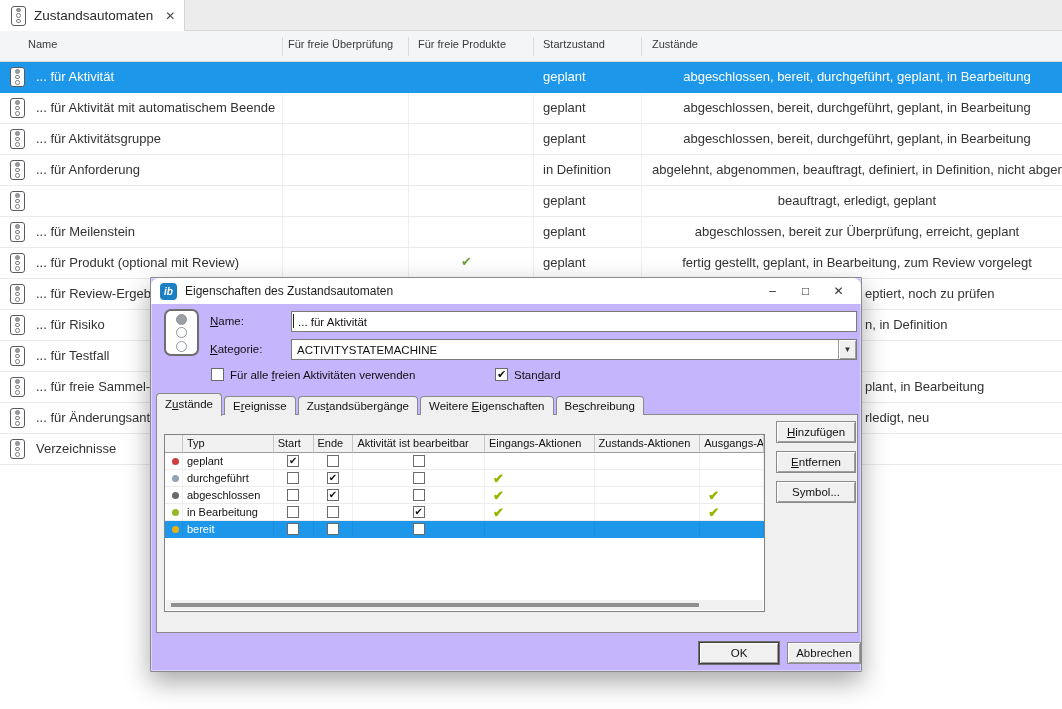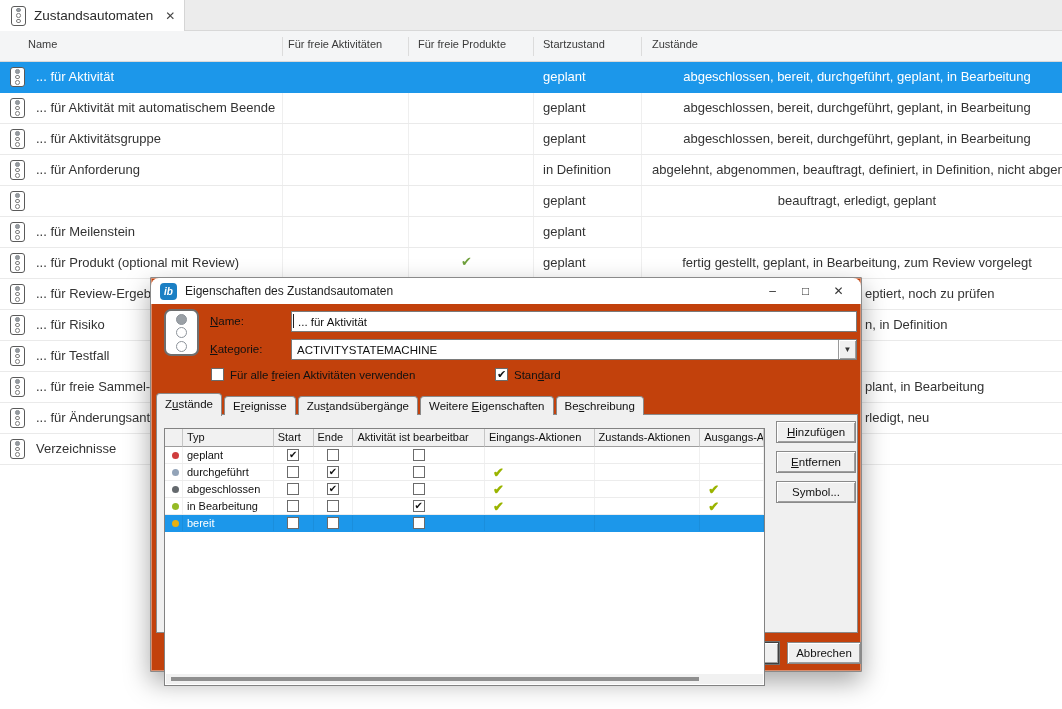--- a/index.html
+++ b/index.html
@@ -31,21 +31,21 @@
   .mrow .mtl { position:absolute; left:10px; top:5px; }
   .mrow .mc { position:absolute; top:7px; white-space:nowrap; }
   .mrow .name { left:36px; width:244px; overflow:hidden; }
   .mrow .start { left:543px; }
   .mrow .states { left:652px; width:410px; overflow:hidden;text-align:center; }
   .mrow .tail { left:865px; }
   .mrow .pcheck { left:461px; top:6px; font-size:13px; color:#6fa03c; }
   .mrow .vd { position:absolute; top:0; width:1px; height:31px; background:#efefef; }
 
   
-  .dlg { position:absolute; left:150px; top:277px; width:712px; height:395px; background:#c2410c;
+  .dlg { position:absolute; left:150px; top:277px; width:712px; height:395px; background:#c4b5fd;
     border:1px solid #8a8a8a; border-radius:1px; box-shadow:0 10px 26px rgba(0,0,0,.35), 0 0 0 1px rgba(255,255,255,.4) inset; z-index:10;
     font-size:11.5px; color:#111; }
   .dtitle { position:absolute; left:0; top:0; width:710px; height:26px; background:#fff; border-radius:8px 8px 0 0; display:flex; align-items:center; }
   .dlogo { width:17px; height:17px; margin-left:9px; border-radius:4px; background:#1b7fc4; color:#fff; font-weight:700; font-style:italic; font-size:10px; display:flex; align-items:center; justify-content:center; }
   .dtitle .txt { margin-left:8px; font-size:12px; color:#1d1d1d; }
   .wcs { position:absolute; right:6px; top:0; height:26px; display:flex; }
   .wc { width:33px; height:26px; display:flex; align-items:center; justify-content:center; font-size:12px; color:#333; cursor:pointer; }
 
   .bigtl { position:absolute; left:13px; top:31px; width:35px; height:47px; border:2.5px solid #6e6e6e; border-radius:7px; background:#fff;
     display:flex; flex-direction:column; align-items:center; justify-content:space-evenly; }
@@ -64,21 +64,21 @@
   .cbitem { position:absolute; display:flex; align-items:center; cursor:default; }
   .cbx { width:13px; height:13px; border:1px solid #6b6b6b; background:#fff; display:inline-flex; align-items:center; justify-content:center; font-size:11px; line-height:1; color:#111; flex:none; }
   .cbitem .lbl { margin-left:6px; }
 
   .dtabs { position:absolute; left:5px; top:114px; height:23px; display:flex; align-items:flex-end; z-index:4; }
   .dtab { height:19px; line-height:18px; padding:0 8px; background:#f0f0f0; border:1px solid #8a8a8a; border-bottom:none; border-radius:4px 4px 0 0; margin-right:2px; cursor:pointer; white-space:nowrap; }
   .dtab.act { height:23px; line-height:21px; margin-bottom:-1px; z-index:5; position:relative; }
 
   .dpage { position:absolute; left:5px; top:136px; width:702px; height:219px; background:#f0f0f0; border:1px solid #8a8a8a; z-index:2; }
 
-  .stbl { position:absolute; left:13px; top:150px; width:601px; height:258px; background:#fff; border:1px solid #828282; z-index:3; overflow:hidden; }
+  .stbl { position:absolute; left:13px; top:156px; width:601px; height:178px; background:#fff; border:1px solid #828282; z-index:3; overflow:hidden; }
   .shead { display:flex; height:18px; background:#f1f1f1; }
   .shead .sc { border-right:1px solid #c6c6c6; border-bottom:1px solid #9d9d9d; font-size:11px; padding:2px 0 0 4px; white-space:nowrap; overflow:hidden; color:#111; cursor:default; }
   .drow { display:flex; height:17px; background:#fff; border-bottom:1px solid #ececec; font-size:11px; color:#111; cursor:default; }
   .drow .sc { border-right:1px solid rgba(0,0,0,0.06); padding-left:4px; white-space:nowrap; overflow:hidden; display:flex; align-items:center; }
   .drow.dsel { background:#1C97EA; color:#fff; border-bottom-color:#1C97EA; }
   .dot { width:7px; height:7px; border-radius:50%; margin-left:3px; }
   .ck { justify-content:center; padding-left:0 !important; }
   .ck .cbx { width:12px; height:12px; font-size:10px; }
   .gck { font-size:13px; font-weight:700; color:#9ab400; margin-left:4px; line-height:1; }
   .hsb { position:absolute; left:1px; right:1px; bottom:1px; height:10px; background:#f1f1f1; cursor:pointer; }
@@ -105,21 +105,21 @@
           <i></i>
           <i></i>
         </span>
       <span class="ttl">Zustandsautomaten</span>
       <span class="tclose">✕</span>
     </div>
   </div>
 
   <div class="lhead">
     <span class="hc" style="left:28px">Name</span>
-    <span class="hc" style="left:288px">Für freie Aktivitäten</span>
+    <span class="hc" style="left:288px">Für freie Überprüfung</span>
     <span class="hc" style="left:418px">Für freie Produkte</span>
     <span class="hc" style="left:543px">Startzustand</span>
     <span class="hc" style="left:652px">Zustände</span>
     <span class="hdv" style="left:282px"></span>
     <span class="hdv" style="left:408px"></span>
     <span class="hdv" style="left:533px"></span>
     <span class="hdv" style="left:641px"></span>
   </div>
 
   <div id="rows">
@@ -193,20 +193,21 @@
         <span class="vd" style="left:408px"></span>
         <span class="vd" style="left:533px"></span>
         <span class="vd" style="left:641px"></span>
         <span class="mtl">
           <i class="f"></i>
           <i></i>
           <i></i>
         </span>
         <span class="mc name">... für Meilenstein</span>
         <span class="mc start">geplant</span>
+        <span class="mc states">abgeschlossen, bereit zur Überprüfung, erreicht, geplant</span>
       </div>
       <div class="mrow" style="top:248px">
         <span class="vd" style="left:282px"></span>
         <span class="vd" style="left:408px"></span>
         <span class="vd" style="left:533px"></span>
         <span class="vd" style="left:641px"></span>
         <span class="mtl">
           <i class="f"></i>
           <i></i>
           <i></i>

